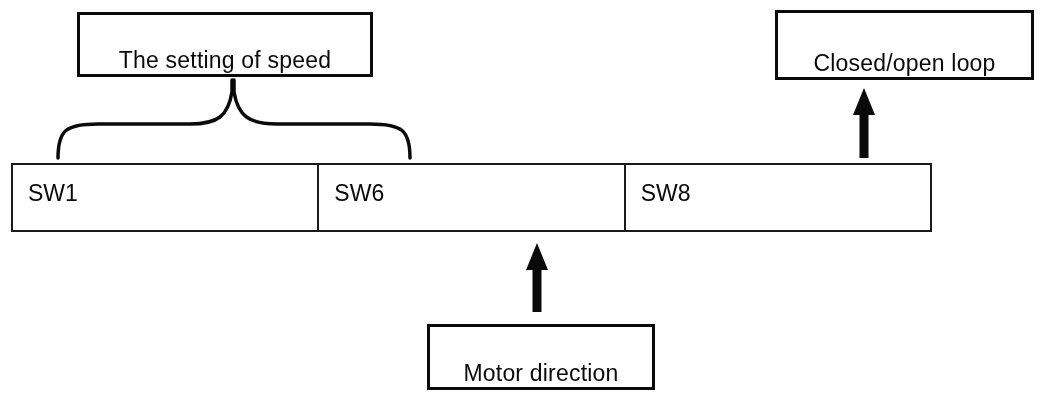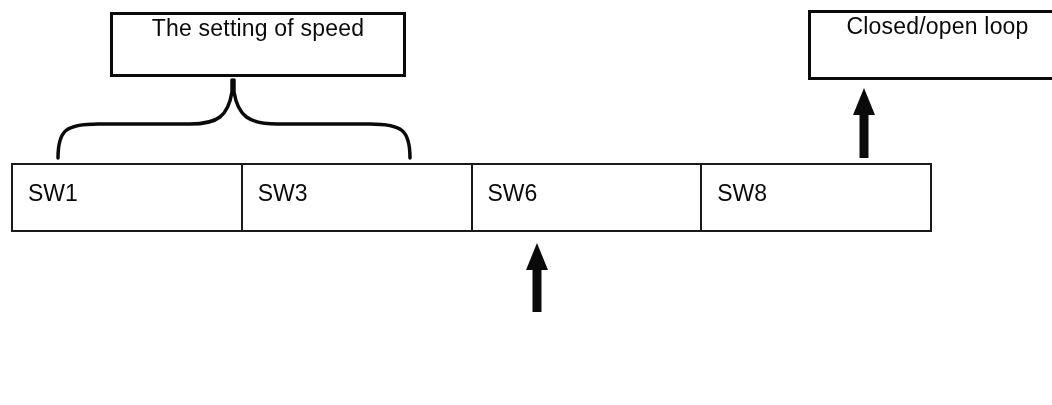--- a/index.html
+++ b/index.html
@@ -20,27 +20,26 @@
     left: 0;
     top: 0;
     width: 1052px;
     height: 405px;
   }
   .callout-box {
     position: absolute;
     border: 3px solid #0a0a0a;
     background: #ffffff;
     display: flex;
-    align-items: flex-start;
+    align-items: flex-end;
     justify-content: center;
     font-size: 23px;
     color: #0a0a0a;
     box-sizing: border-box;
     letter-spacing: 0.2px;
-    margin-left: 33px;
   }
   #speed-box  { left: 77px;  top: 12px;  width: 296px; height: 65px; }
   #loop-box   { left: 775px; top: 10px;  width: 259px; height: 70px; }
   #motor-box  { left: 427px; top: 324px; width: 228px; height: 66px; }
 
   .switch-row {
     position: absolute;
     left: 11px;
     top: 163px;
     width: 921px;
@@ -87,21 +86,23 @@
   </svg>
 
   <div id="speed-box" class="callout-box">
     <span>The setting of speed</span>
   </div>
 
   <div id="loop-box" class="callout-box">
     <span>Closed/open loop</span>
   </div>
 
+  <div id="motor-box" class="callout-box">
+    <span>Motor direction</span>
+  </div>
 
   <div class="switch-row">
     <div class="switch-cell">SW1</div>
-    <div class="switch-cell">SW3</div>
     <div class="switch-cell">SW6</div>
     <div class="switch-cell">SW8</div>
   </div>
 
 </div>
 
 </body></html>

